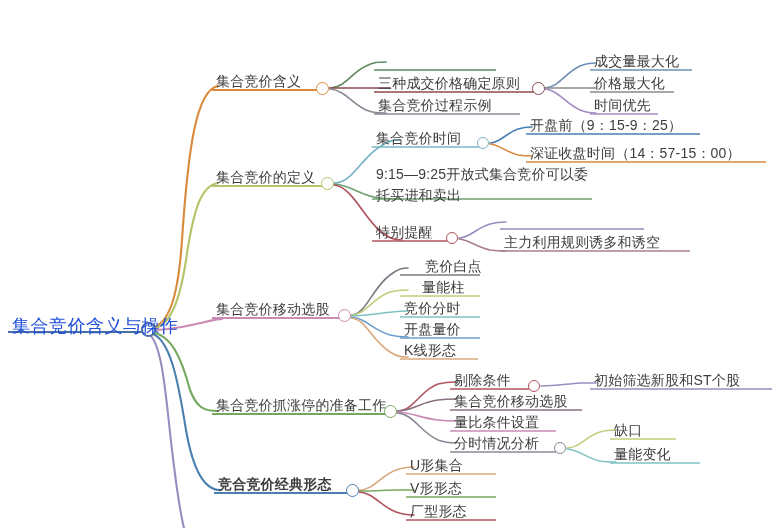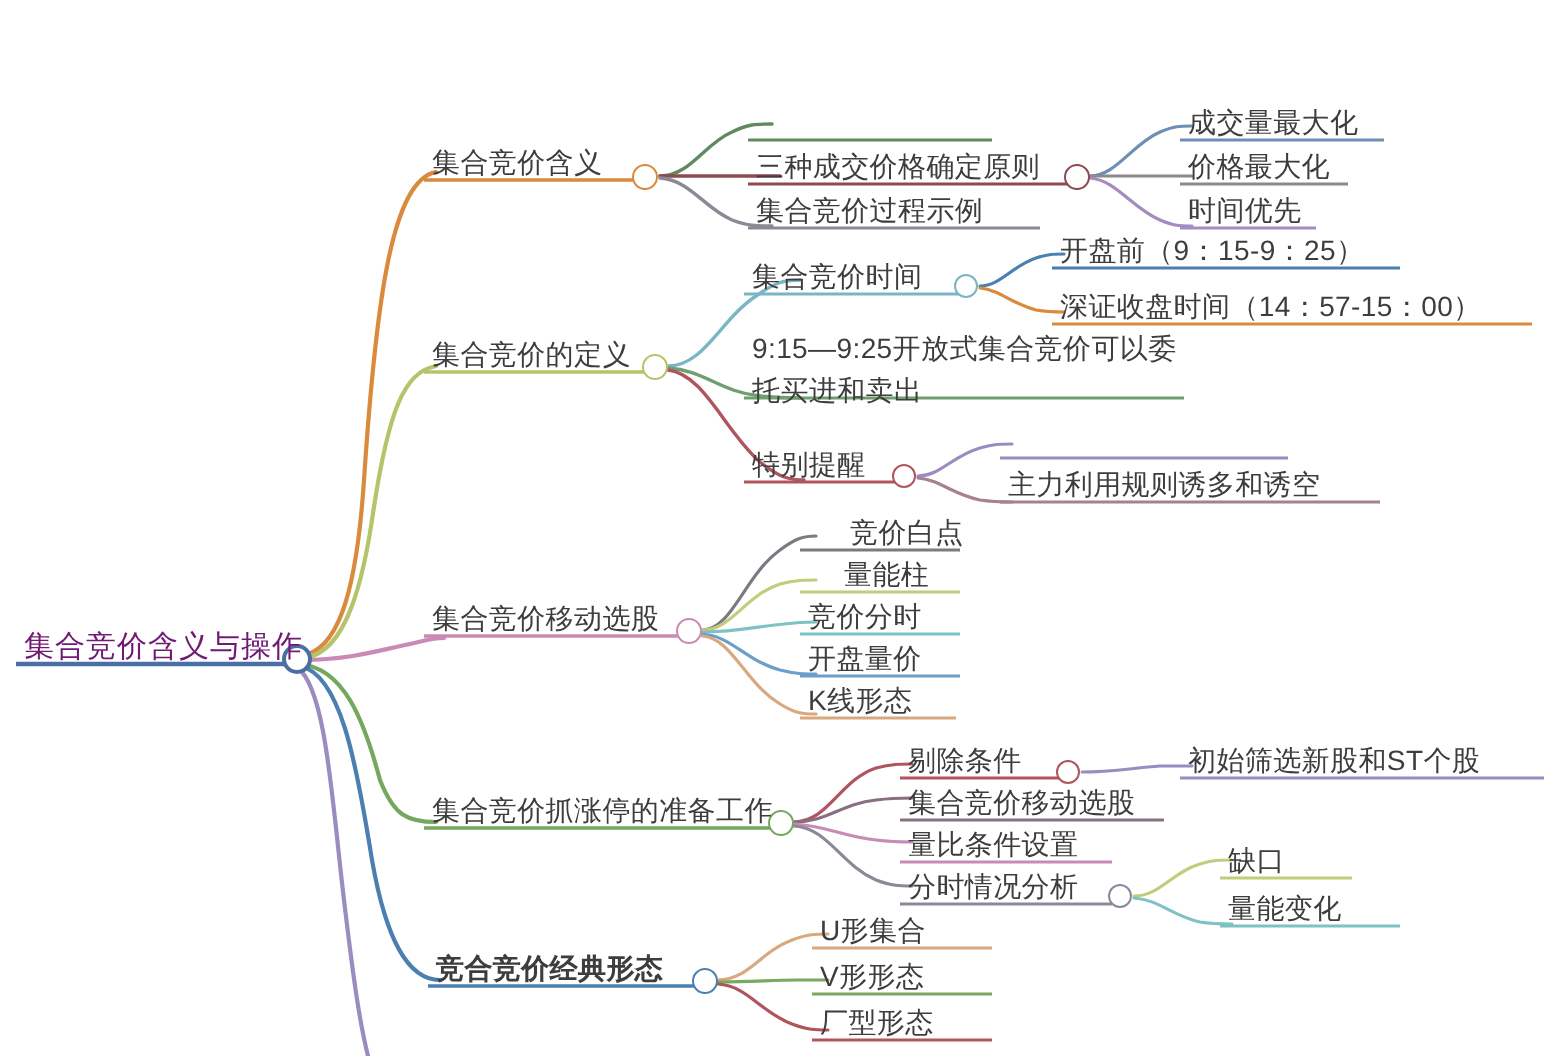--- a/index.html
+++ b/index.html
@@ -14,21 +14,21 @@
     position:absolute;
     font-size:14px;
     color:#3d3d3d;
     white-space:nowrap;
     line-height:1.45;
     letter-spacing:.2px;
   }
   .node .label{display:inline-block;padding:0 2px 1px 2px;}
   .node.two-line{white-space:normal;width:230px;line-height:1.5;}
   .root{
-    font-size:15px;font-weight:500;color:#701a75;
+    font-size:18px;font-weight:500;color:#1d4ed8;
     letter-spacing:.5px;
   }
   .dot{
     position:absolute;border-radius:50%;
     background:#ffffff;box-sizing:border-box;
   }
 </style>
 </head>
 <body>
 

